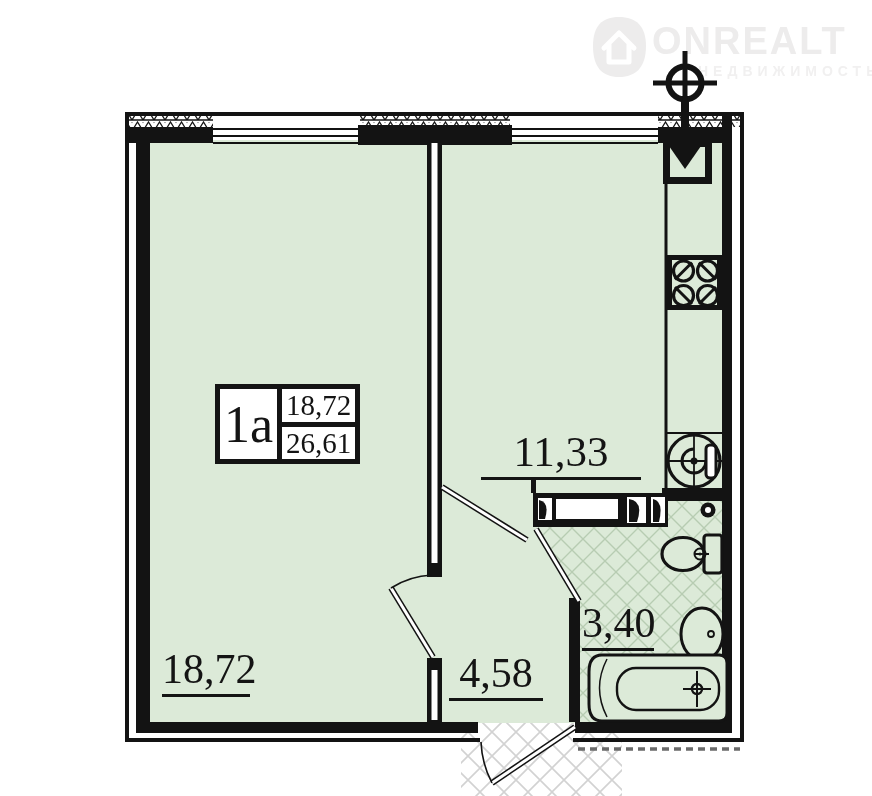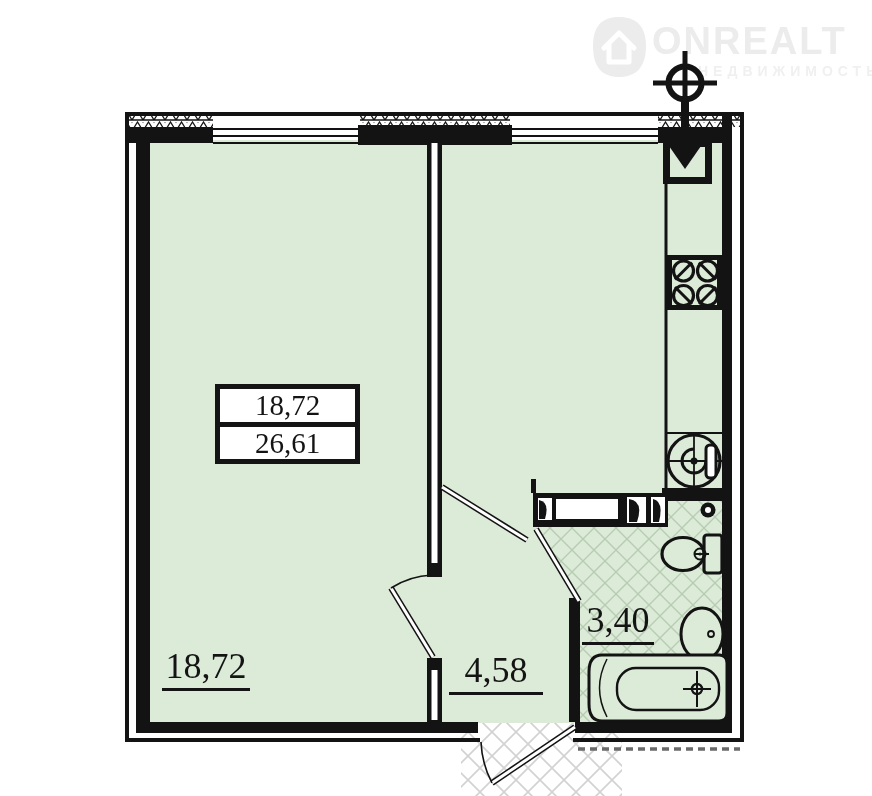--- a/index.html
+++ b/index.html
@@ -20,21 +20,21 @@
     font-size:14px; letter-spacing:5px; color:var(--watermark2,#f1f0f0);
     z-index:0; white-space:nowrap;
   }
   .wm-icon { position:absolute; left:589px; top:15px; z-index:0; }
   
   .plan { position:absolute; left:0; top:0; z-index:1; }
   
   .area-label {
     position:absolute; z-index:2; color:#141414; line-height:1;
     text-align:center; border-bottom:3px solid #141414; padding-bottom:4px;
-    font-size:36px;
+    font-size:42px;
   }
   .lbl-kitchen { left:481px; top:430px; width:160px; font-size:43px; }
   .lbl-living  { left:162px; top:648px; width:88px;  }
   .lbl-hall    { left:449px; top:652px; width:94px;  }
   .lbl-bath    { left:582px; top:602px; width:72px;  }
   
   .unit-box {
     position:absolute; left:215px; top:384px; width:145px; height:80px;
     background:#ffffff; border:5px solid #141414; box-sizing:border-box;
     display:flex; z-index:2; color:#141414;
@@ -223,24 +223,26 @@
     </g>
     <g>
       <path d="M575,727 L492,783" stroke="#131313" stroke-width="6"></path>
       <path d="M575,727 L492,783" stroke="#ffffff" stroke-width="3"></path>
       <path d="M481,742 A96,96 0 0 0 492,783" fill="none" stroke="#131313" stroke-width="1.6"></path>
     </g>
 
     <line x1="578" y1="749" x2="740" y2="749" stroke="#6a6a6a" stroke-width="3.5" stroke-dasharray="7 5"></line>
   </svg>
 
+  <div class="area-label lbl-kitchen">11,33</div>
   <div class="area-label lbl-living">18,72</div>
   <div class="area-label lbl-hall">4,58</div>
   <div class="area-label lbl-bath">3,40</div>
 
   <div class="unit-box">
+    <div class="unit-type">1а</div>
     <div class="unit-vals">
       <div class="unit-val unit-val-top">18,72</div>
       <div class="unit-val">26,61</div>
     </div>
   </div>
 
 </div>
 
 </body></html>

